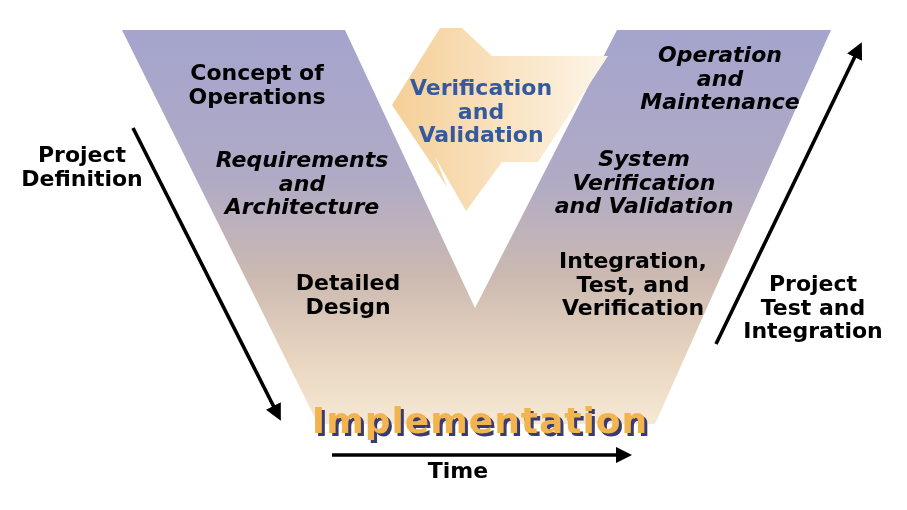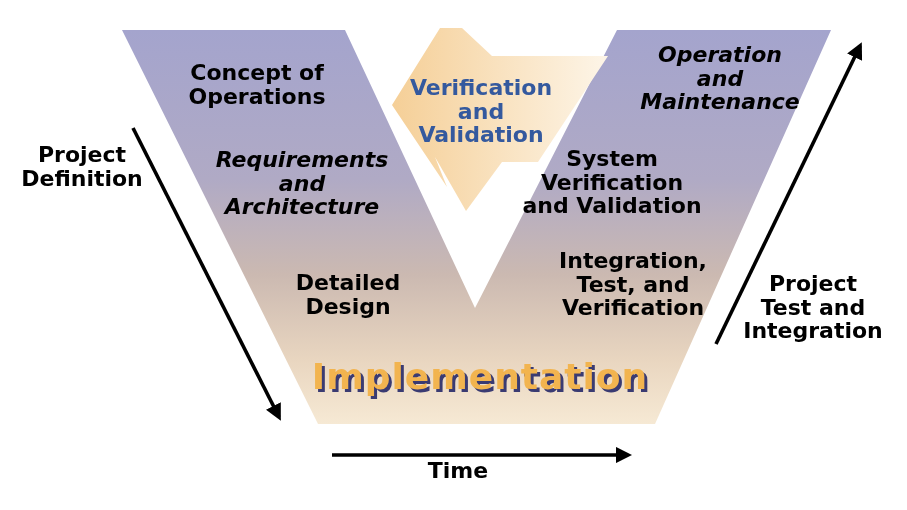--- a/index.html
+++ b/index.html
@@ -11,20 +11,21 @@
   .lbl{
     position:absolute;transform:translate(-50%,-50%);
     text-align:center;font-weight:bold;font-size:22px;line-height:1.07;
     color:#000;white-space:nowrap;
   }
   .lbl.blue{color:var(--vv_text,#34599e);}
   .lbl.impl{
     font-size:36px;letter-spacing:1px;
     color:var(--implementation_text,#f2b44f);
     text-shadow:3px 3px 0 var(--implementation_shadow,#3a3b72);
+    margin-top:44px;
   }
 </style>
 </head>
 <body>
 
 <div class="canvas">
 
   <svg class="diagram-svg" width="907" height="510" viewBox="0 0 907 510">
     <defs>
       <linearGradient id="vGrad" x1="0" y1="0" x2="0" y2="1">
@@ -52,21 +53,21 @@
     <line x1="332" y1="455" x2="628" y2="455" stroke-width="3.6" marker-end="url(#ah)" stroke="#000000"></line>
   </svg>
 
   <div class="lbl" style="left:257px;top:85px;text-align:center;">Concept of<br>Operations</div>
   <div class="lbl" style="left:302px;top:183px;font-style:italic;">Requirements<br>and<br>Architecture</div>
   <div class="lbl" style="left:348px;top:295px;text-align:center;">Detailed<br>Design</div>
 
   <div class="lbl impl" style="left:480px;top:377px;">Implementation</div>
 
   <div class="lbl" style="left:593px;top:284px;margin-left:40px;">Integration,<br>Test, and<br>Verification</div>
-  <div class="lbl" style="left:612px;top:182px;">System<br>Verification<br>and Validation</div>
+  <div class="lbl" style="left:644px;top:182px;font-style:italic;">System<br>Verification<br>and Validation</div>
   <div class="lbl" style="left:720px;top:78px;font-style:italic;">Operation<br>and<br>Maintenance</div>
 
   <div class="lbl blue" style="left:481px;top:111px;">Verification<br>and<br>Validation</div>
 
   <div class="lbl" style="left:82px;top:167px;">Project<br>Definition</div>
   <div class="lbl" style="left:813px;top:307px;">Project<br>Test and<br>Integration</div>
   <div class="lbl" style="left:458px;top:471px;">Time</div>
 
 </div>
 

